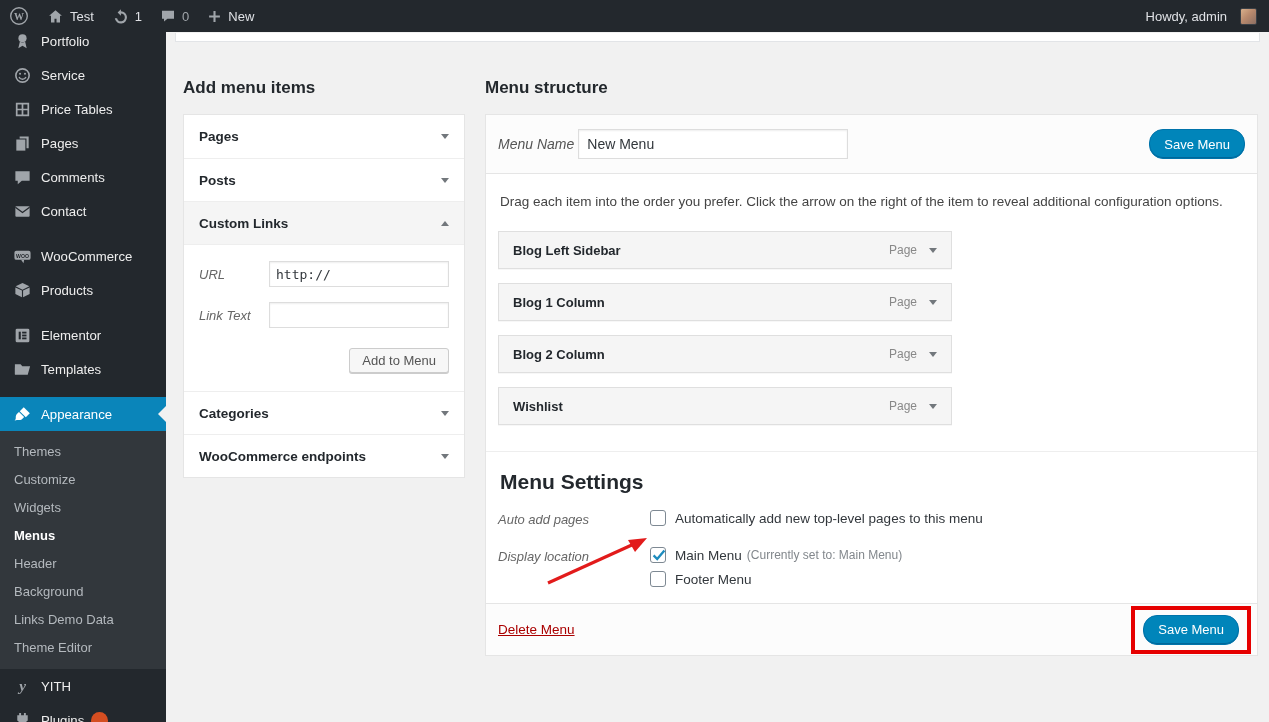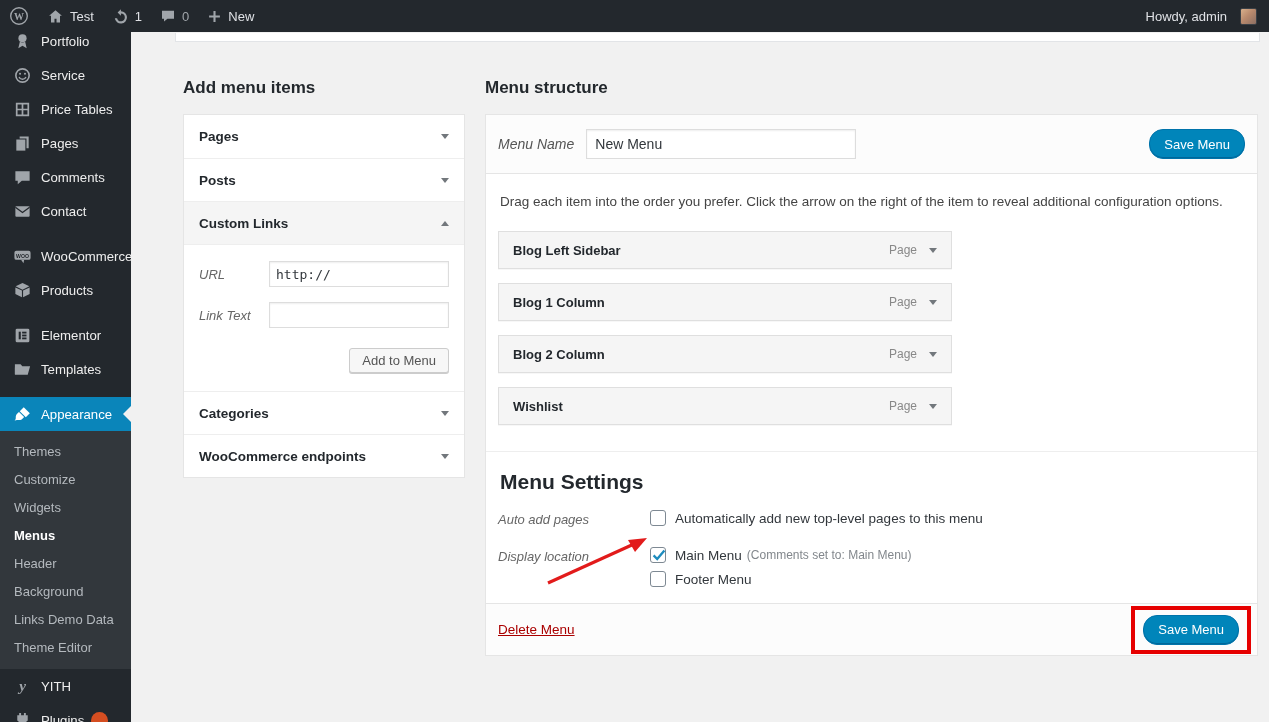--- a/index.html
+++ b/index.html
@@ -9,21 +9,21 @@
   
   #adminbar { position:absolute; top:0; left:0; width:1269px; height:32px; background:#23282d;
     color:#dfe1e5; display:flex; align-items:center; font-size:13px; z-index:100; }
   #adminbar .ab-item { display:flex; align-items:center; gap:6px; padding:0 9px; height:32px; cursor:pointer; }
   #adminbar .ab-spacer { flex:1; }
   #adminbar svg { display:block; }
   .avatar { width:17px; height:17px; border-radius:2px; margin-left:7px;
     background:linear-gradient(135deg,#d9b08c 0%, #b98a6d 45%, #8c6f63 100%); border:1px solid #3a4046; }
 
   
-  #sidebar { position:absolute; top:32px; left:0; width:131px; bottom:0; background:#23282d; z-index:50; overflow:hidden; }
+  #sidebar { position:absolute; top:32px; left:0; width:166px; bottom:0; background:#23282d; z-index:50; overflow:hidden; }
   .menu-list { list-style:none; margin-top:-8px; }
   .m-item { height:34px; display:flex; align-items:center; padding-left:13px; color:#eeeeee;
     font-size:13.2px; cursor:pointer; position:relative; }
   .m-item .ico { width:19px; height:19px; margin-right:9px; color:#a0a5aa; flex:0 0 19px; }
   .m-sep { height:11px; }
   .m-item.current { background:#0a85ba; color:#fff; }
   .m-item.current .ico { color:#fff; }
   .m-item.current::after { content:""; position:absolute; right:0; top:50%; margin-top:-8px;
     border:8px solid transparent; border-right-color:#f1f1f1; }
   .submenu { list-style:none; background:#32373c; padding:7px 0; }
@@ -58,21 +58,21 @@
   .btn-secondary { display:block; margin-left:auto; margin-top:20px; padding:4px 12px; background:#f7f7f7;
     border:1px solid #ccc; border-radius:3px; color:#555; font-size:13px; cursor:pointer;
     box-shadow:0 1px 0 #ccc; font-family:"Liberation Sans",sans-serif; }
 
   
   #structure-col { position:absolute; left:321px; top:46px; width:773px; }
   #structure-col h2 { margin-bottom:16px; }
   .panel { background:#fff; border:1px solid #e5e5e5; }
   .panel-header { height:59px; display:flex; align-items:center; background:#fcfcfc;
     border-bottom:1px solid #e5e5e5; padding:0 12px; }
-  .panel-header .mn-label { font-style:italic; font-size:14px; color:#555; margin-right:12px; }
+  .panel-header .mn-label { font-style:italic; font-size:14px; color:#555; margin-right:4px; }
   .panel-header input { width:270px; height:30px; border:1px solid #ddd; padding:0 8px; font-size:14px;
     color:#32373c; font-family:"Liberation Sans",sans-serif; box-shadow:inset 0 1px 2px rgba(0,0,0,.07); }
   .btn-primary { background:#0085ba; border:1px solid #0073aa; box-shadow:inset 0 -1px 0 #006799;
     color:#fff; font-size:13px; height:30px; padding:0 14px; border-radius:14px; cursor:pointer;
     font-family:"Liberation Sans",sans-serif; }
   .panel-body { padding:12px; }
   .drag-note { font-size:13.5px; color:#444; margin:8px 2px 22px; }
   .menu-item-bar { width:454px; height:38px; background:#f5f5f5; border:1px solid #dfdfdf;
     display:flex; align-items:center; padding:0 14px; margin-bottom:14px; cursor:move;
     box-shadow:0 1px 0 rgba(0,0,0,.03); }
@@ -339,21 +339,21 @@
         <div class="set-row" style="margin-bottom:4px;">
           <span class="set-label">Display location</span>
           <div>
             <div class="chk-line">
               <span class="checkbox">
                 <svg width="18" height="18" viewBox="0 0 20 20">
                   <path d="M4 10.5 8 14.5 16 5" fill="none" stroke="#1e8cbe" stroke-width="2.6"></path>
                 </svg>
               </span>
               <span class="chk-text">Main Menu</span>
-              <span class="chk-note">(Comments set to: Main Menu)</span>
+              <span class="chk-note">(Currently set to: Main Menu)</span>
             </div>
             <div class="chk-line" style="margin-bottom:0;">
               <span class="checkbox"></span>
               <span class="chk-text">Footer Menu</span>
             </div>
           </div>
         </div>
       </div>
       <div class="panel-footer">
         <a class="delete-link">Delete Menu</a>

